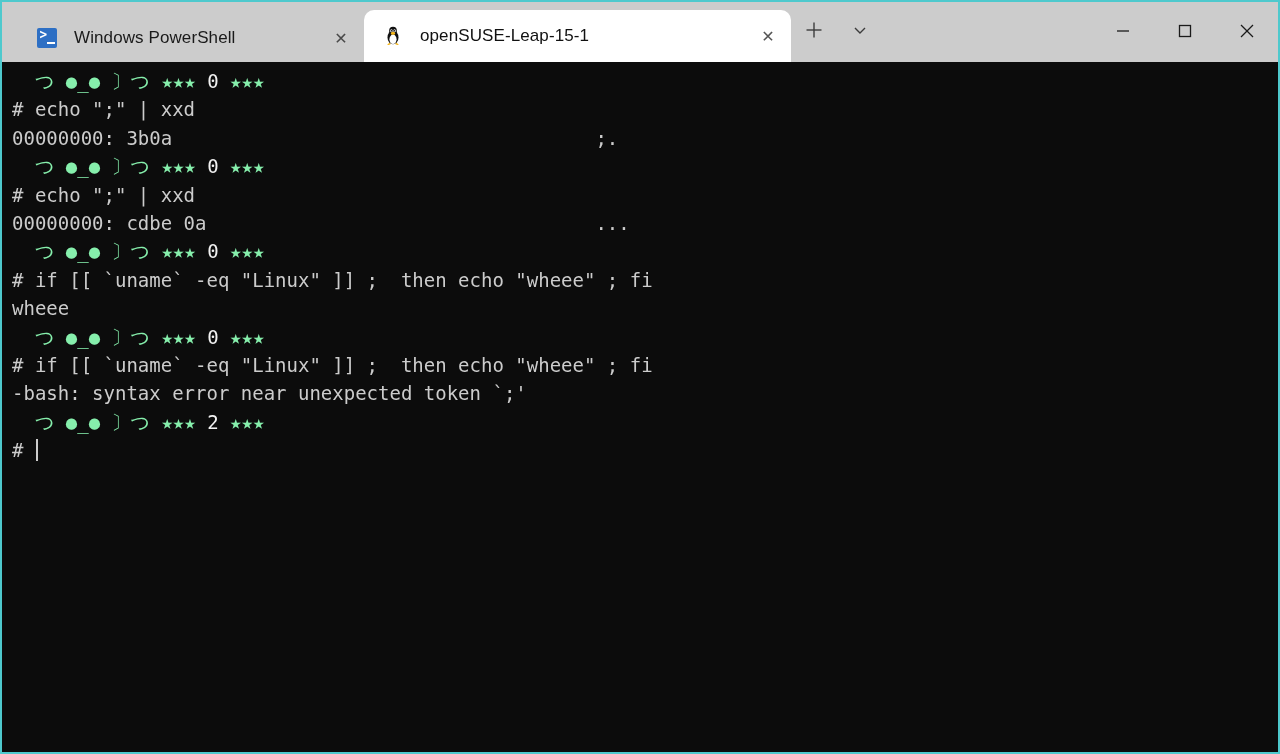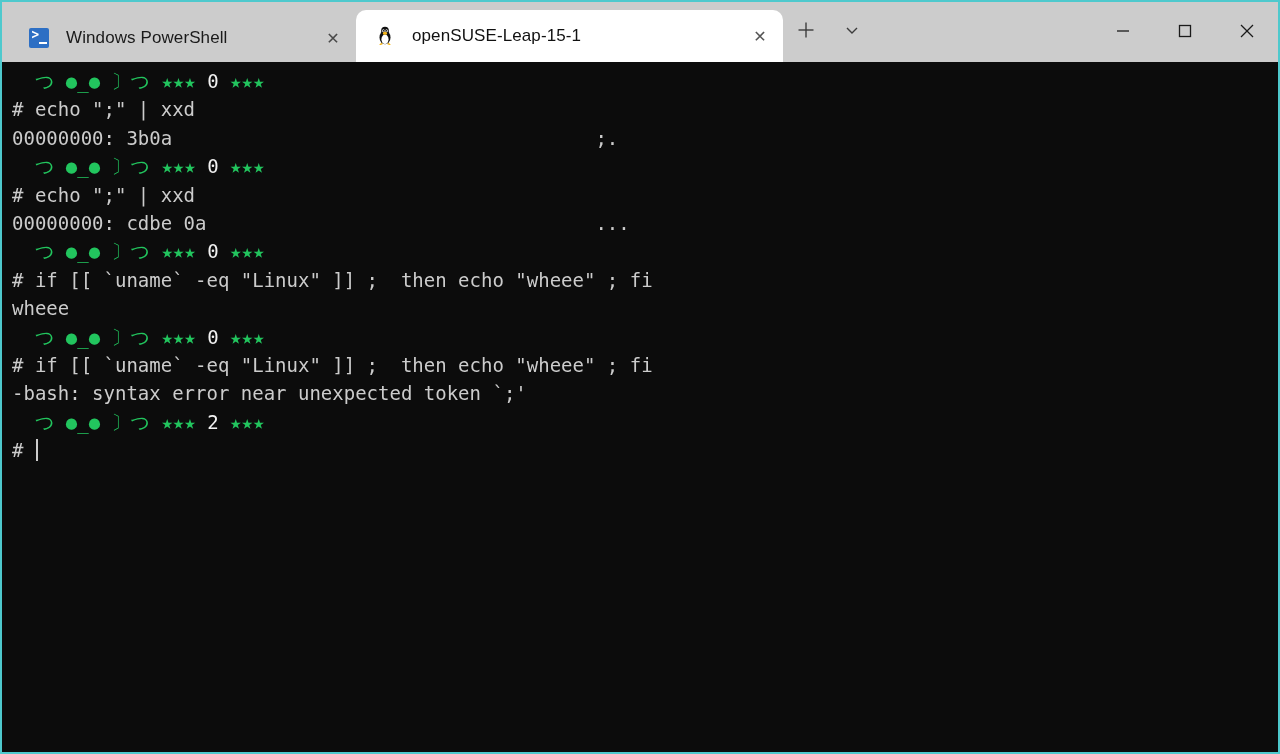--- a/index.html
+++ b/index.html
@@ -40,21 +40,21 @@
     align-items: flex-end;
     z-index: 20;
     user-select: none;
   }
 
   #tabstrip {
     display: flex;
     align-items: flex-end;
     height: 60px;
     flex: 0 0 auto;
-    padding-left: 8px;
+    padding-left: 16px;
   }
 
   .tab {
     position: relative;
     height: 48px;
     display: flex;
     align-items: center;
     padding: 0 6px 0 18px;
     margin-bottom: 0;
     cursor: default;
@@ -167,21 +167,21 @@
   }
   #screen {
     font-family: "DejaVu Sans Mono", "Liberation Mono", monospace;
     font-size: 19px;
     line-height: 28.4px;
     white-space: pre;
     color: #cccccc;
     letter-spacing: 0px;
   }
   .ln { display: block; height: 28.4px; }
-  .c-cyan  { color: #22c55e; }
+  .c-cyan  { color: #86efac; }
   .c-white { color: #cccccc; }
   .c-bright{ color: #f2f2f2; }
 
   .cursor {
     display: inline-block;
     width: 2px;
     height: 22px;
     background: #cccccc;
     vertical-align: -4px;
     margin-left: 1px;

